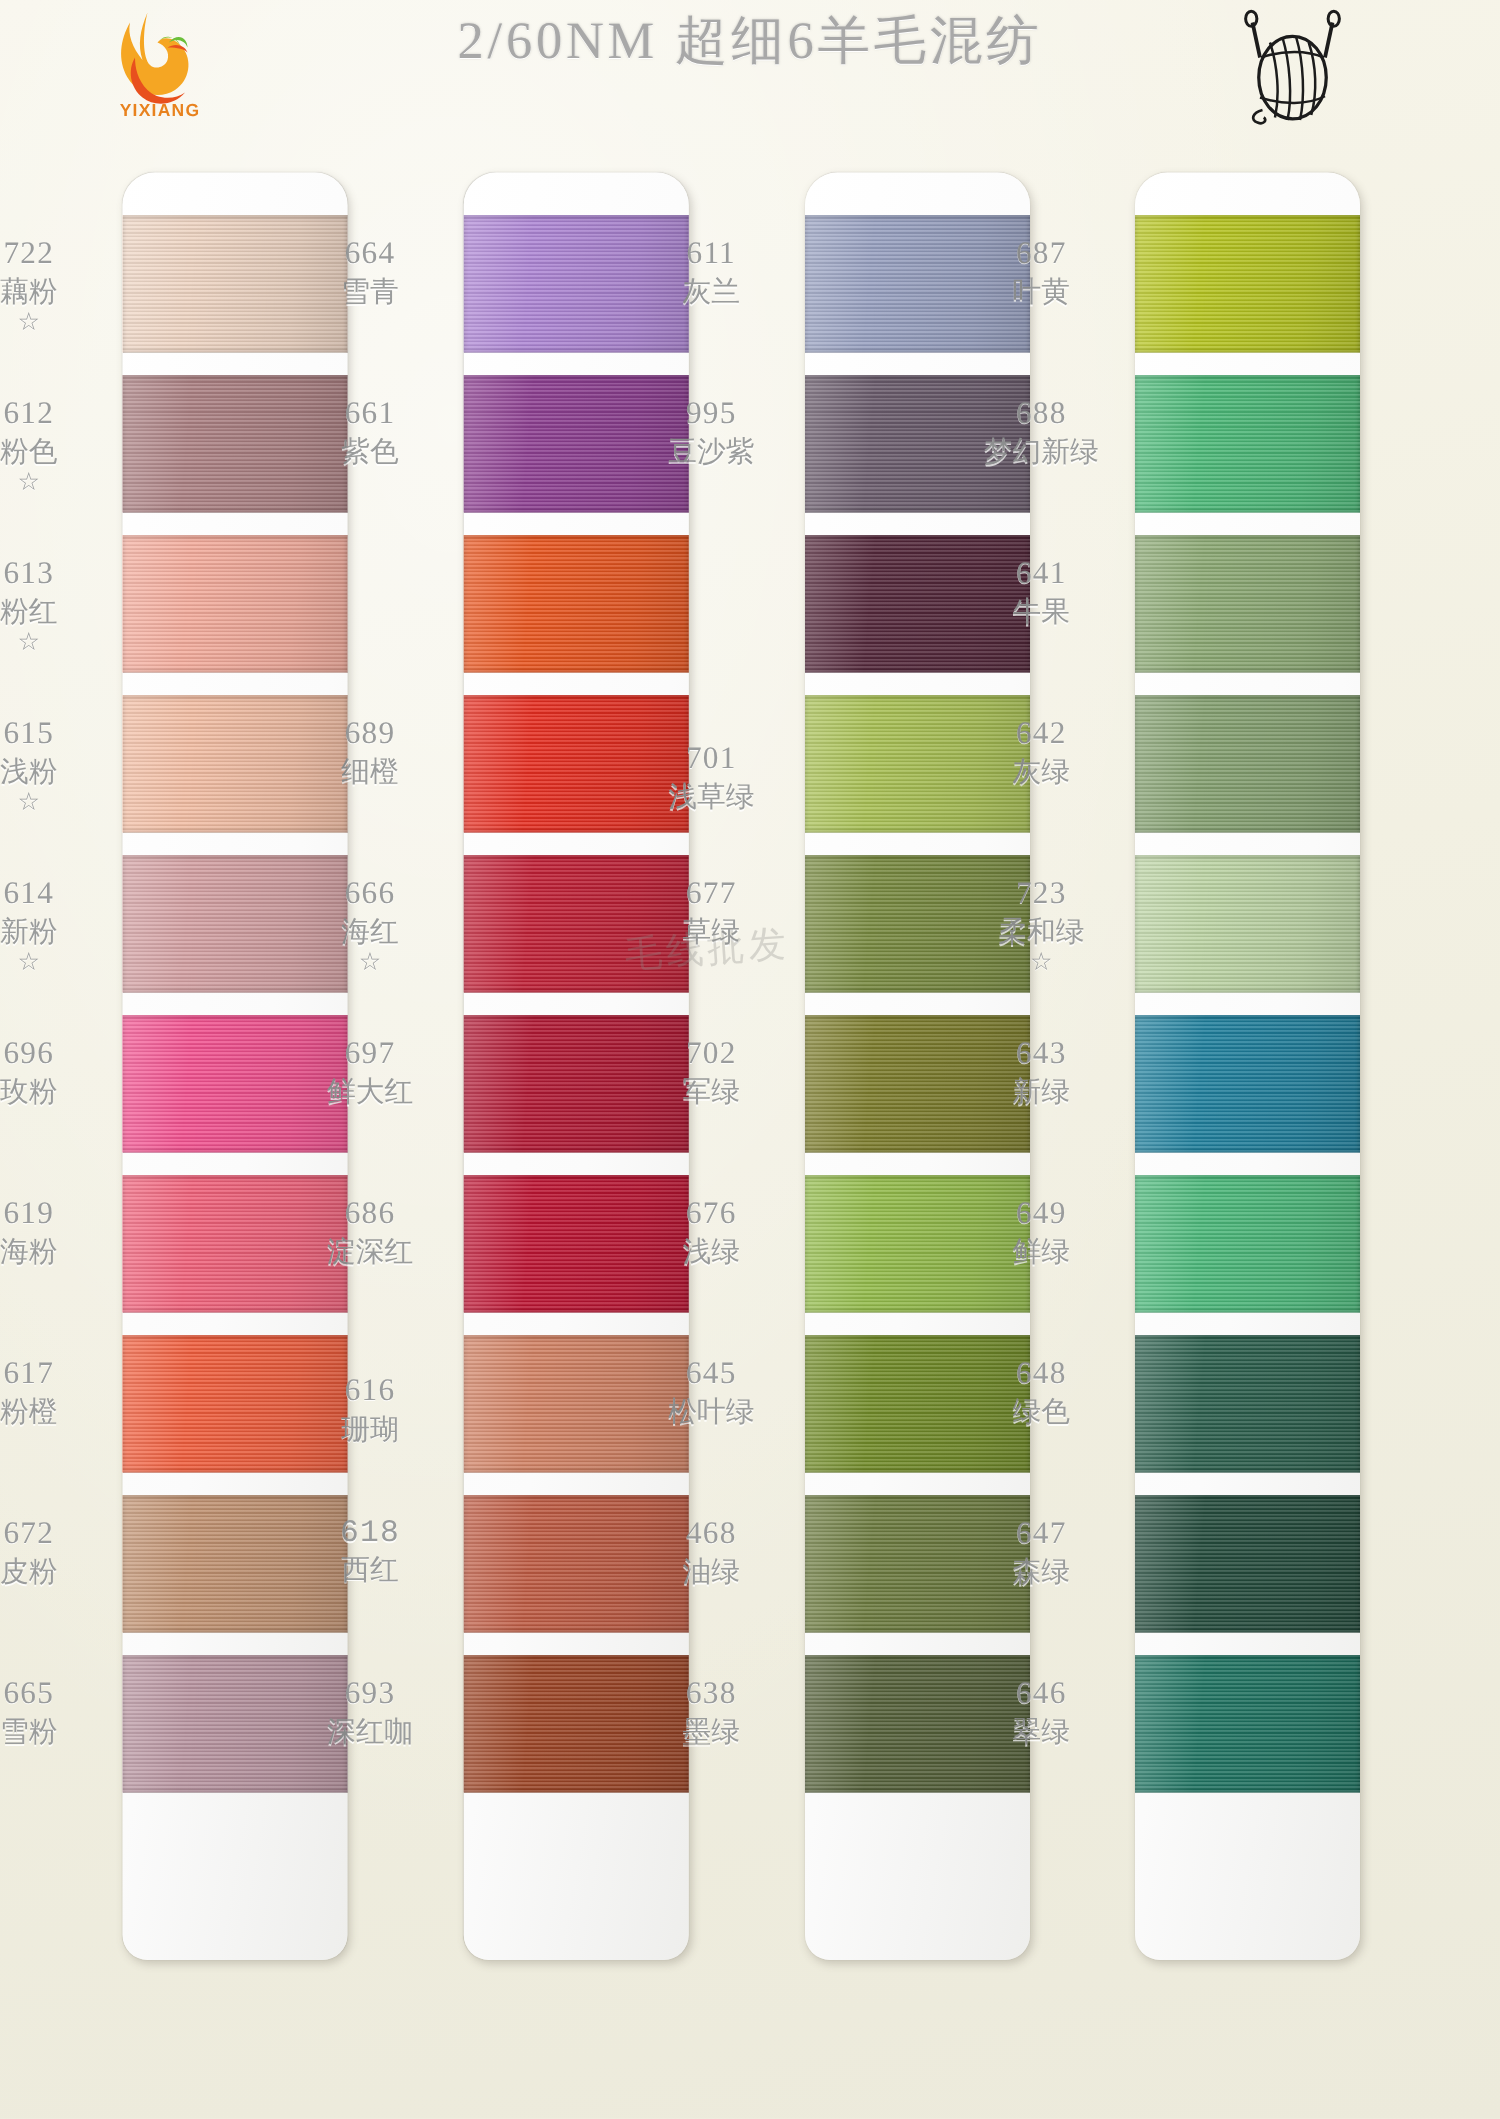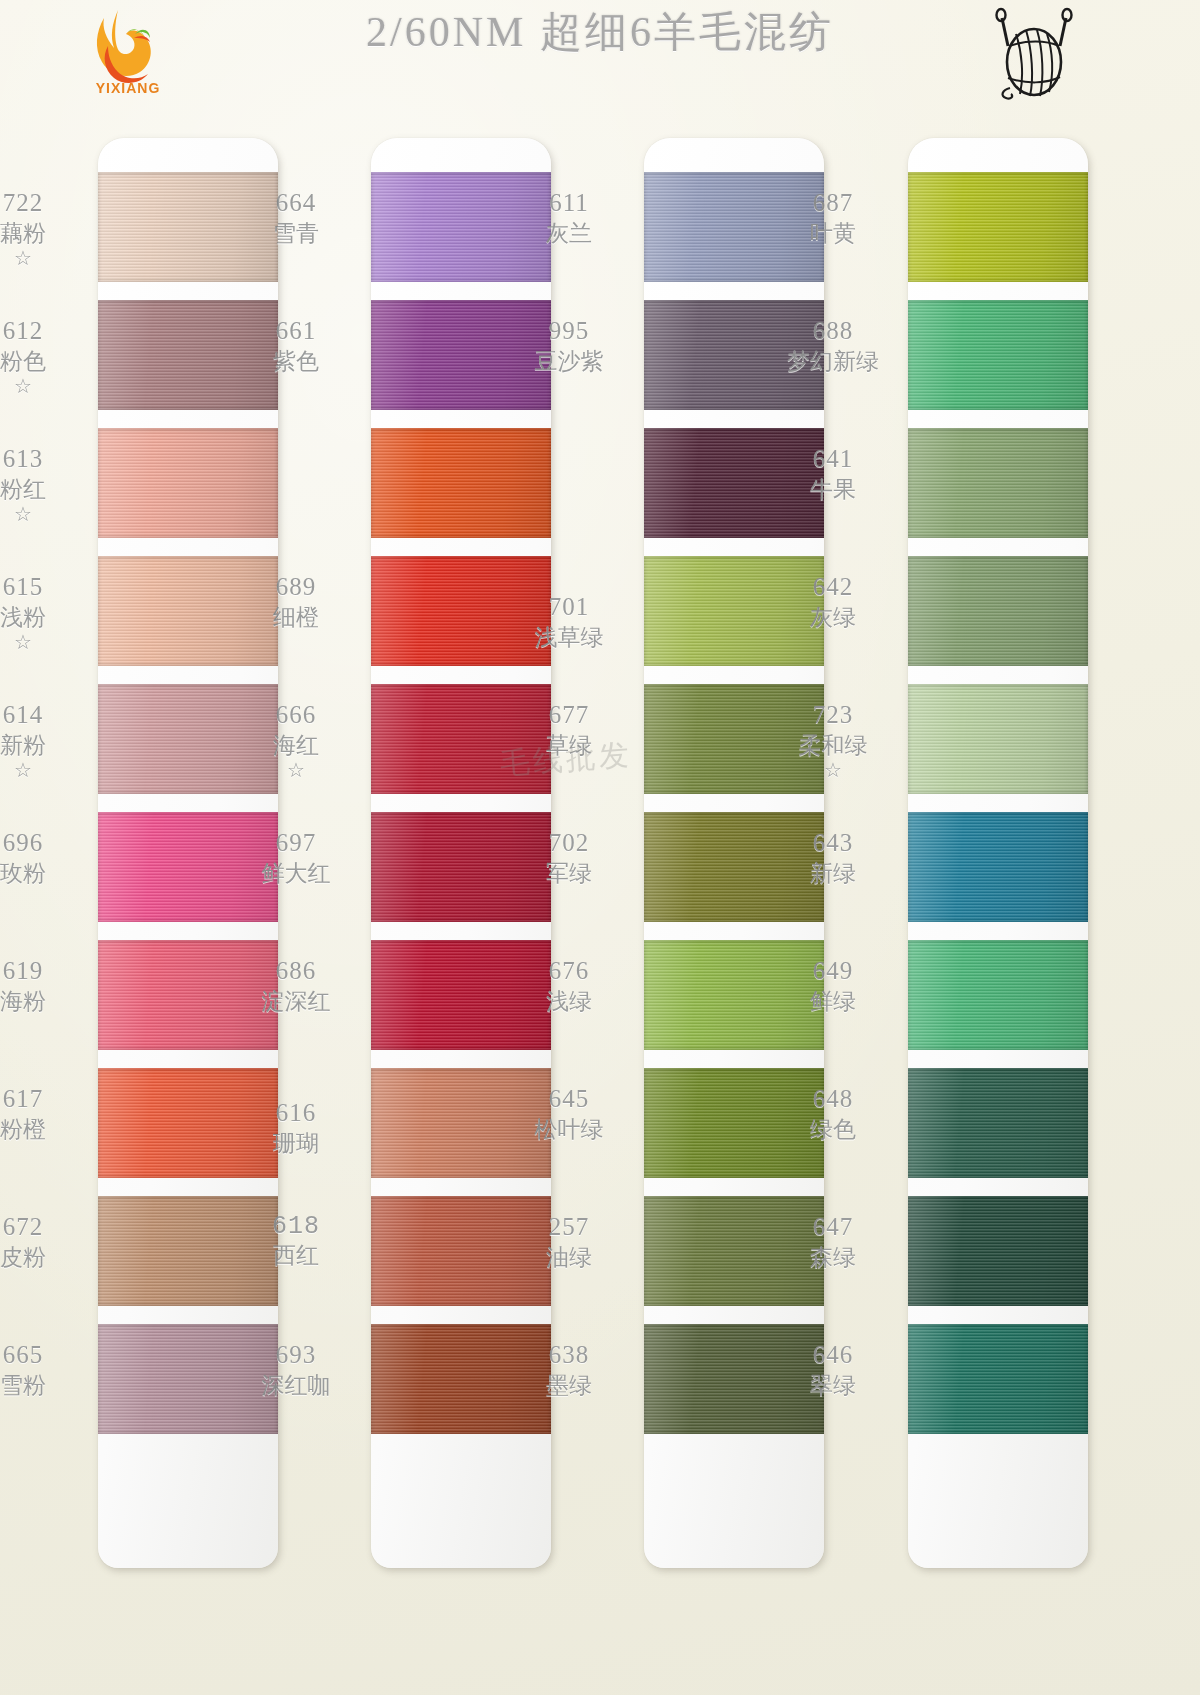--- a/index.html
+++ b/index.html
@@ -323,21 +323,21 @@
       </div>
       <div class="label" style="top: 818px;">
         <span class="lab-code">676</span>
         <span class="lab-name">浅绿</span>
       </div>
       <div class="label" style="top: 946px;">
         <span class="lab-code">645</span>
         <span class="lab-name">松叶绿</span>
       </div>
       <div class="label" style="top: 1074px;">
-        <span class="lab-code">257</span>
+        <span class="lab-code">468</span>
         <span class="lab-name">油绿</span>
       </div>
       <div class="label" style="top: 1202px;">
         <span class="lab-code">638</span>
         <span class="lab-name">墨绿</span>
       </div>
     </div>
     <div class="column col-3">
       <div class="card-strip"></div>
       <div class="swatches">

